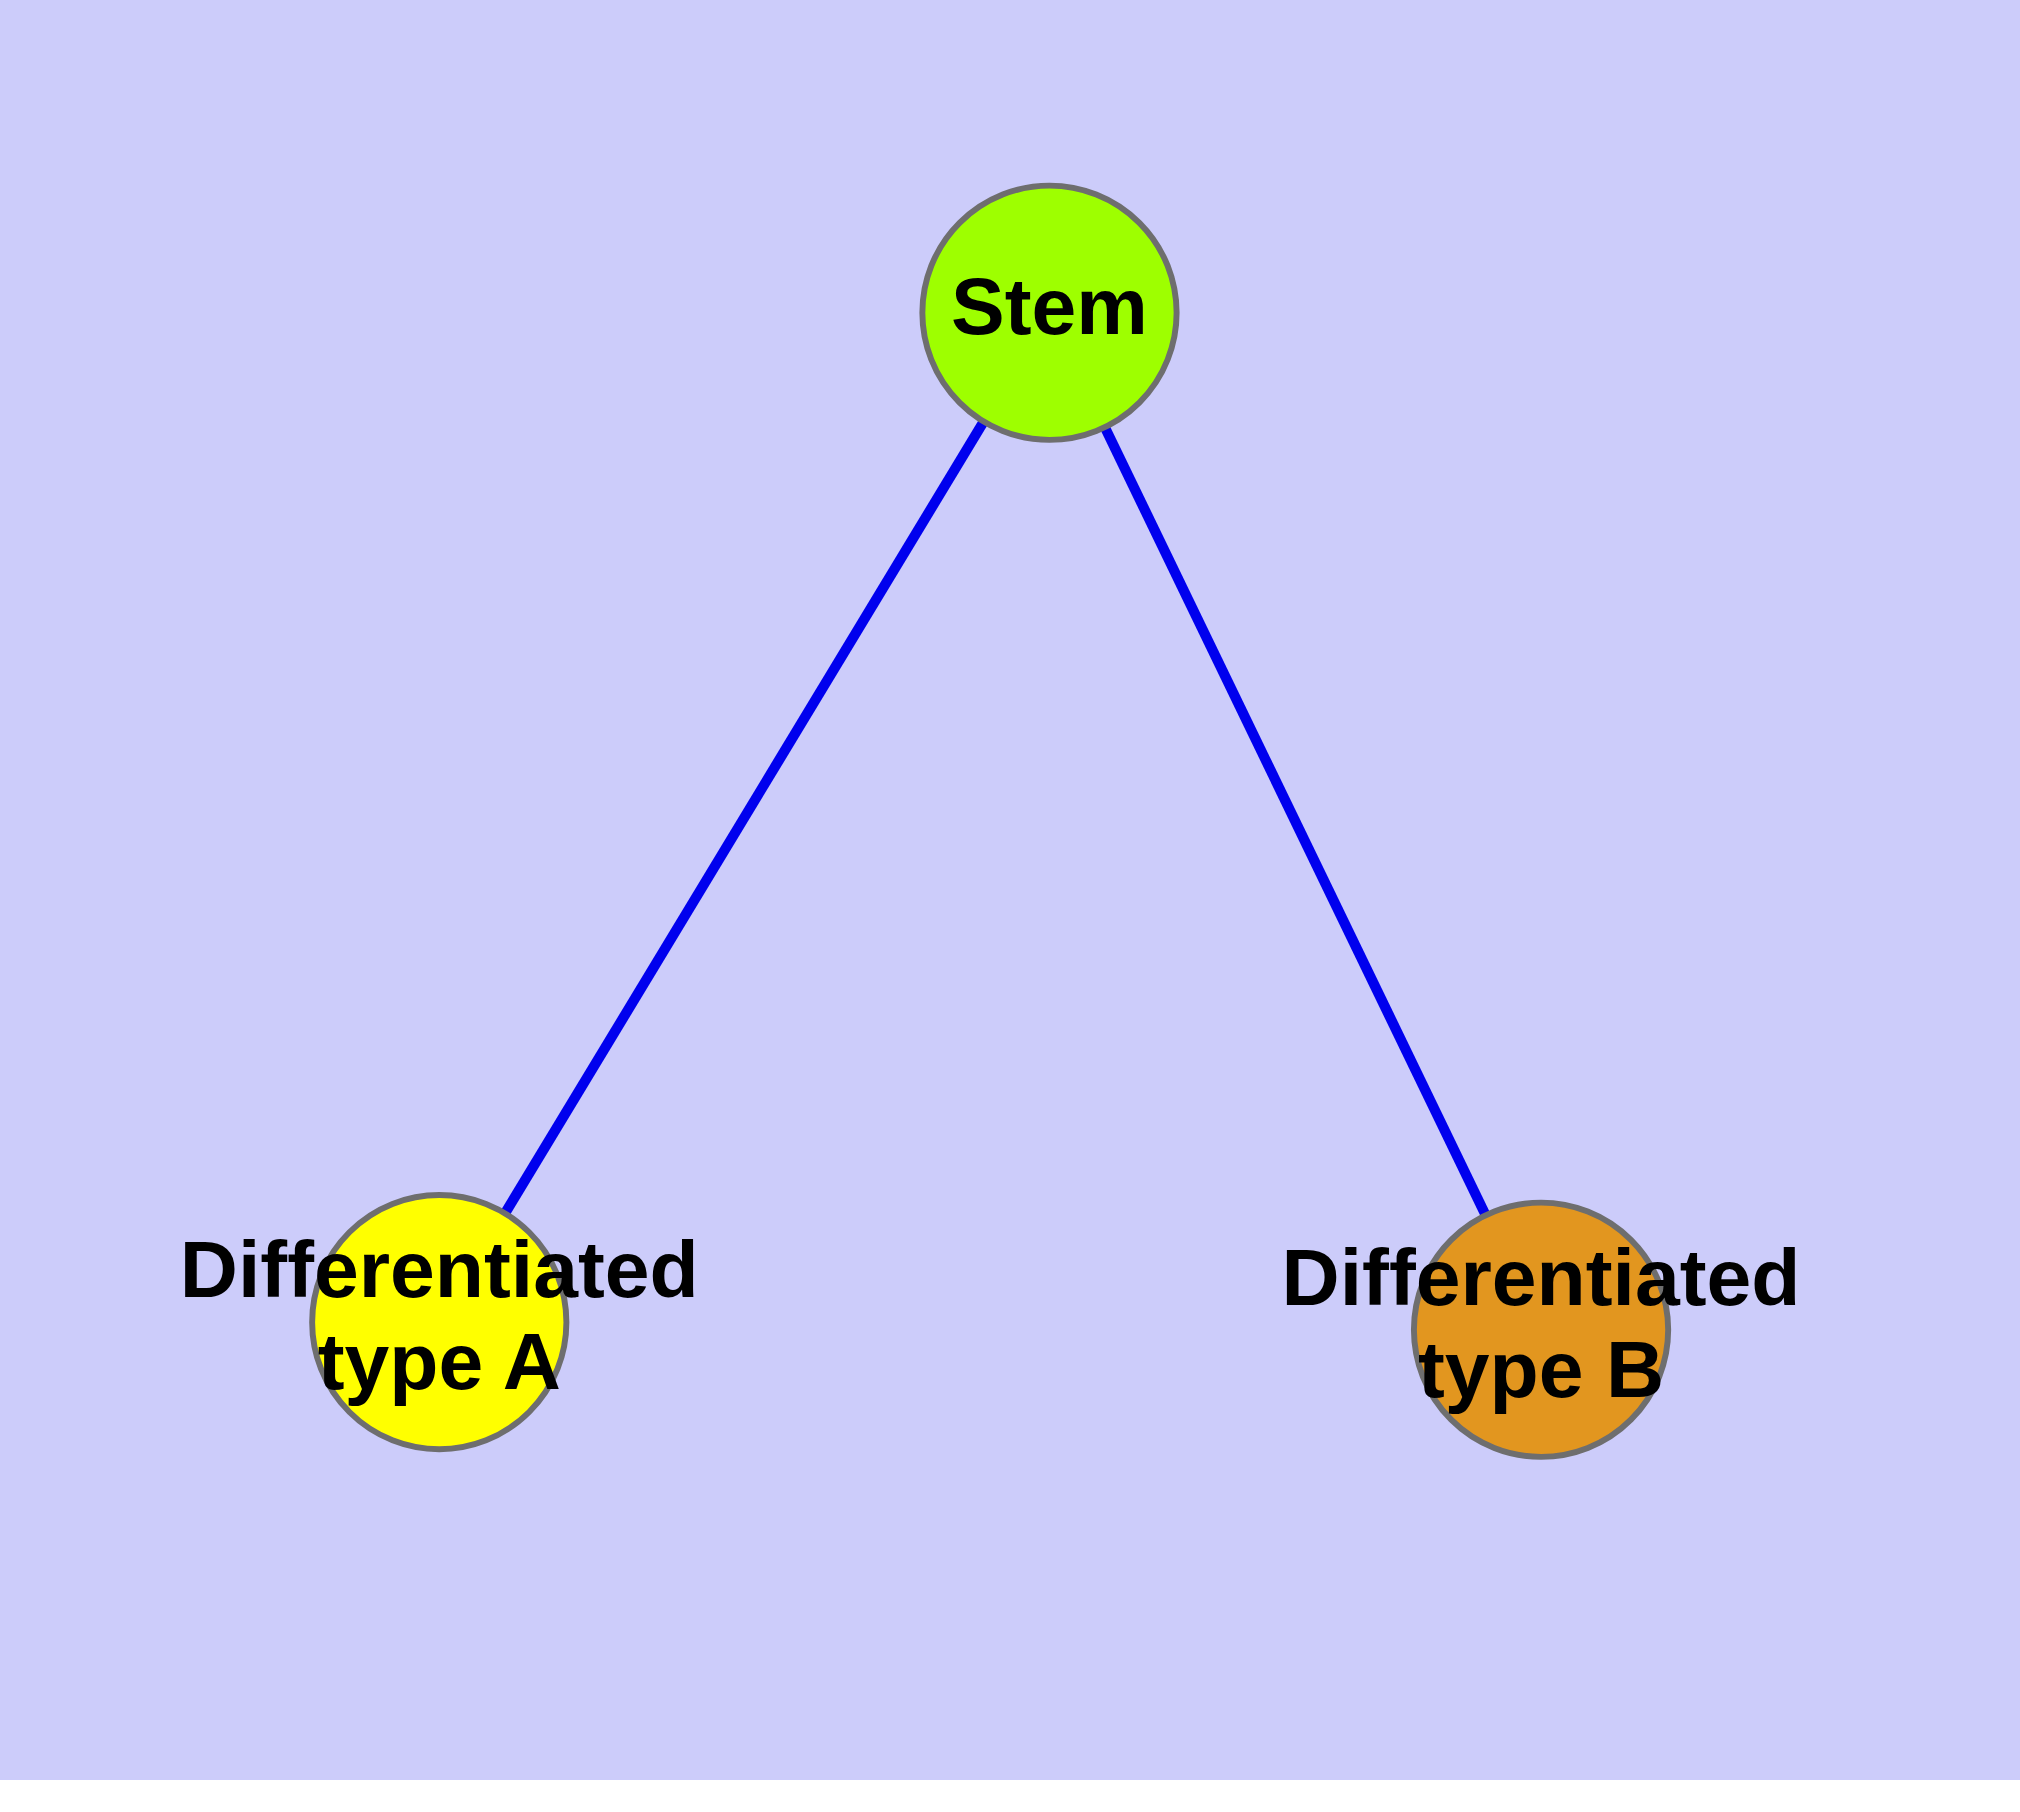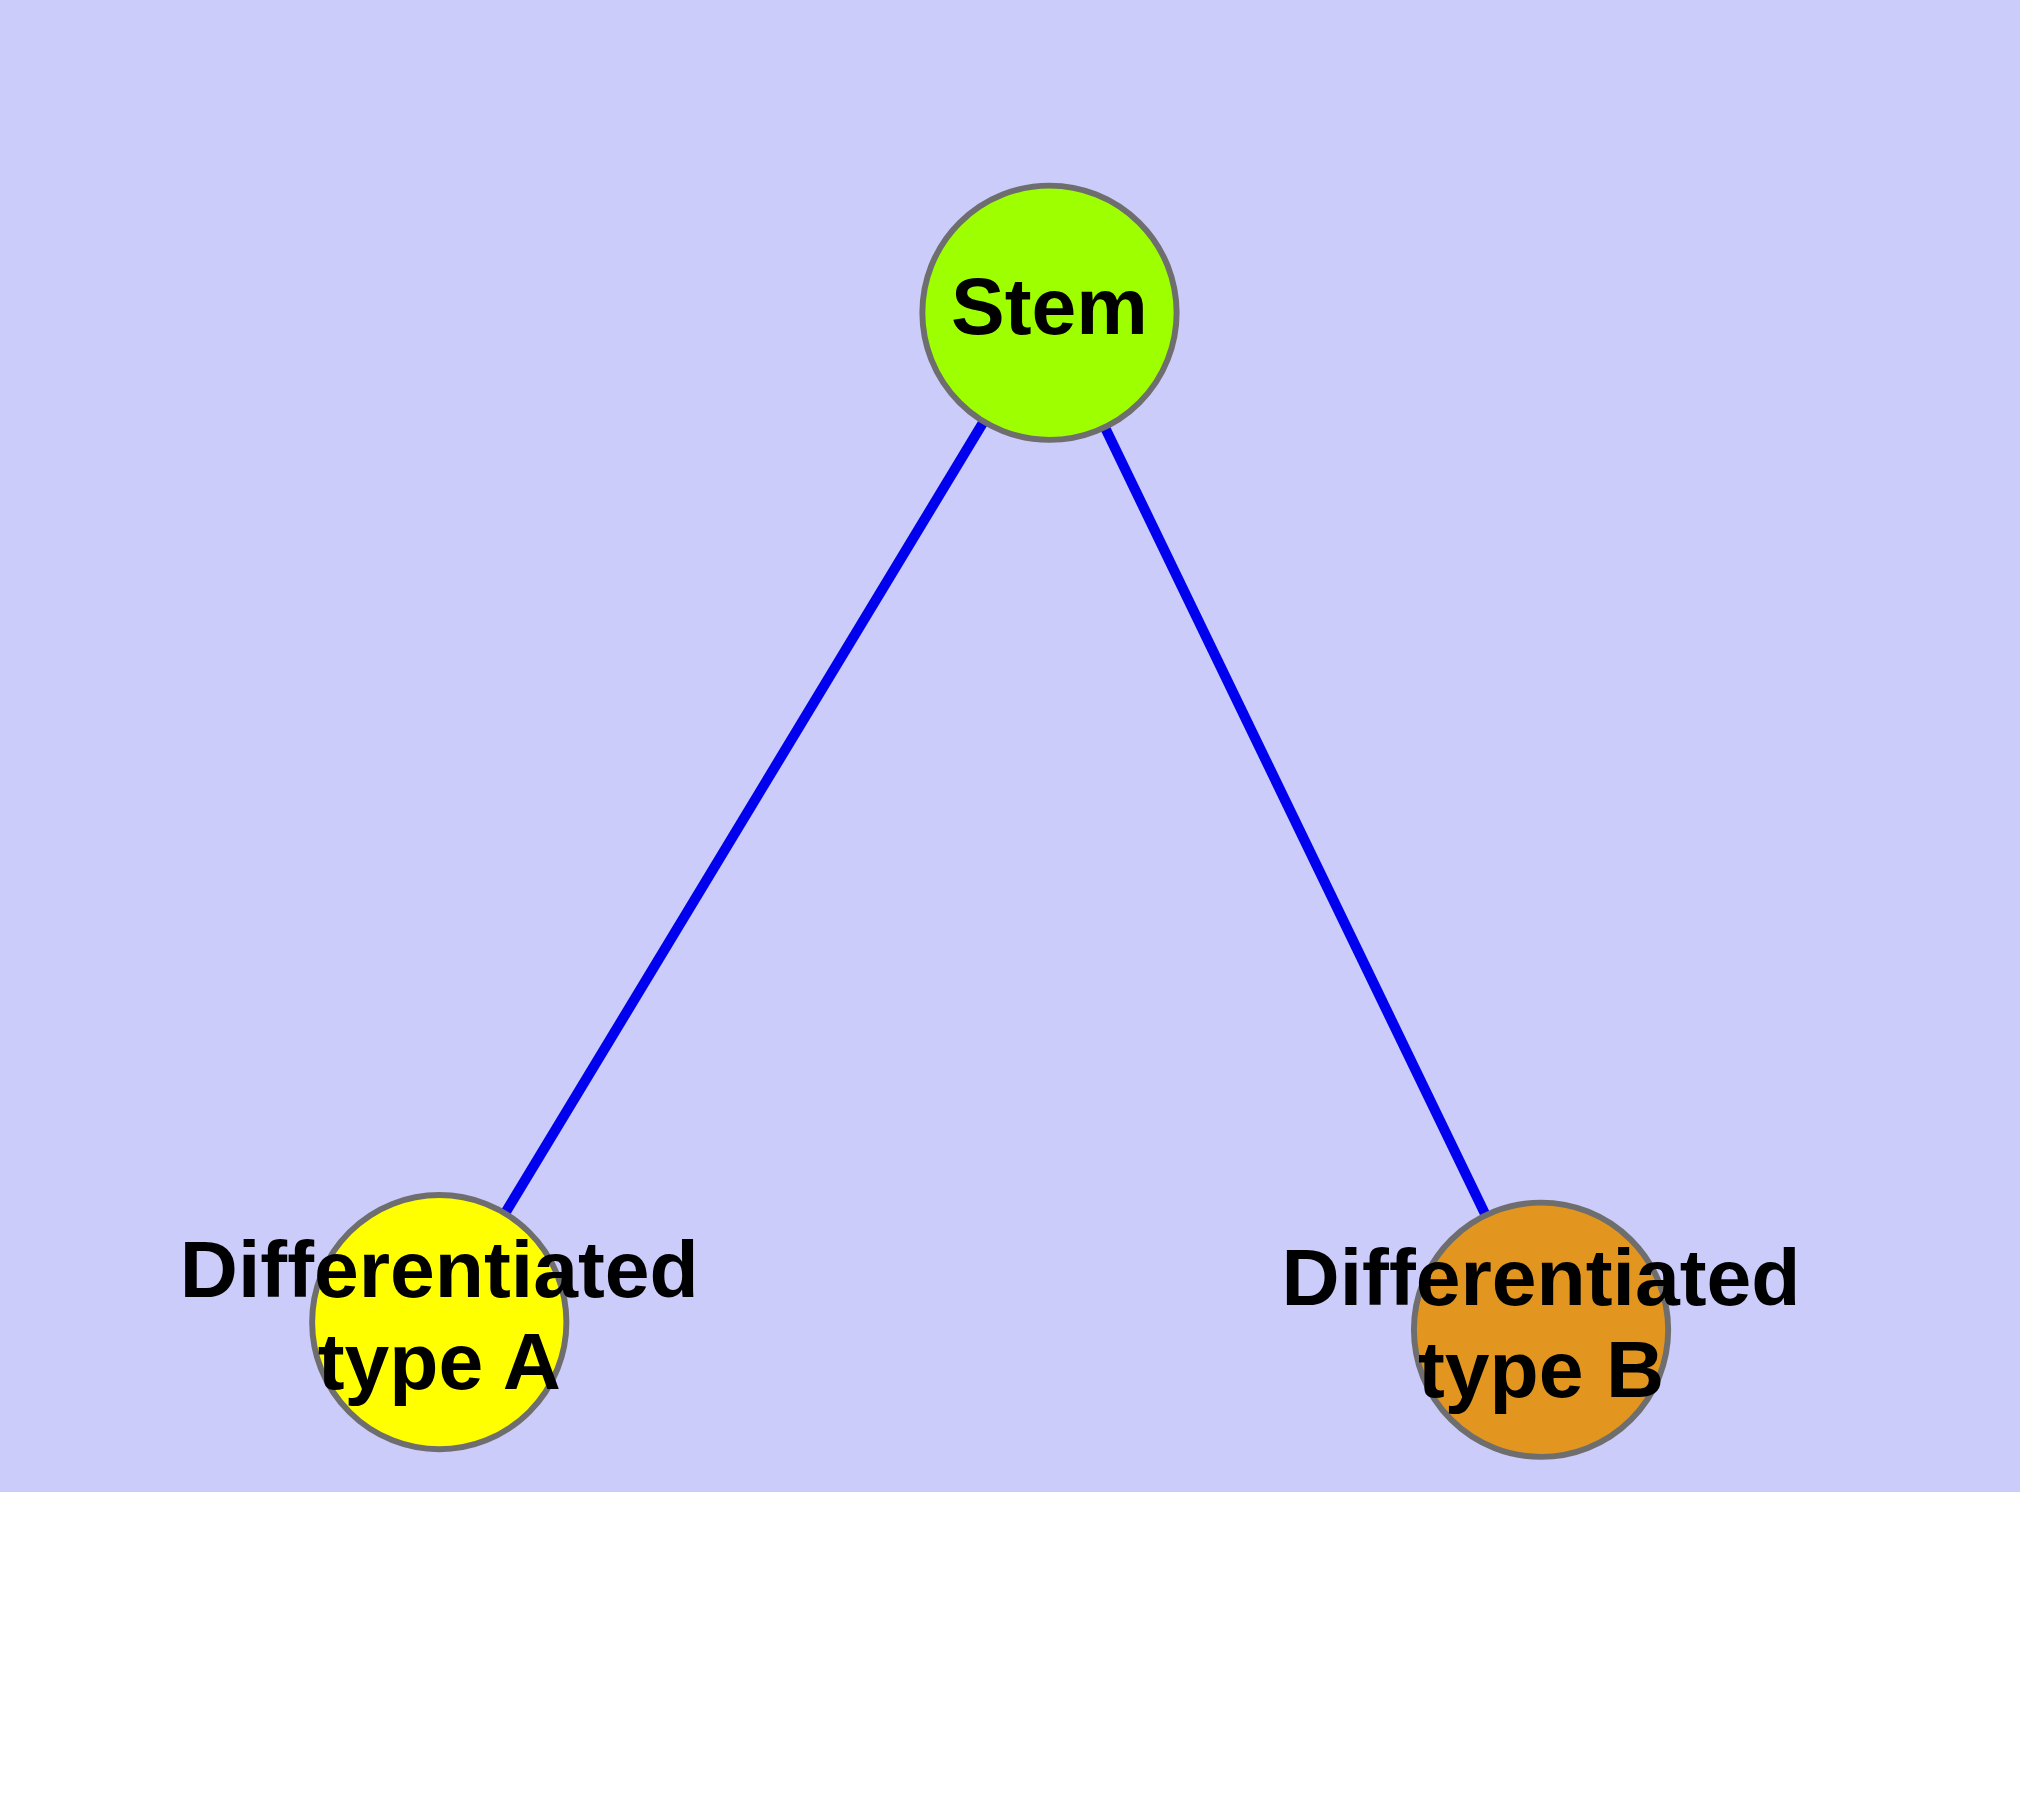--- a/index.html
+++ b/index.html
@@ -8,21 +8,21 @@
   }
   body {
     width: 2021px;
     height: 1812px;
     overflow: hidden;
     font-family: "Liberation Sans", sans-serif;
   }
   #canvas {
     position: relative;
     width: 2021px;
-    height: 1492px;
+    height: 1780px;
     background: #ccccfa;
   }
   #graph-svg {
     position: absolute;
     left: 0;
     top: 0;
     width: 2021px;
     height: 1812px;
     display: block;
   }

